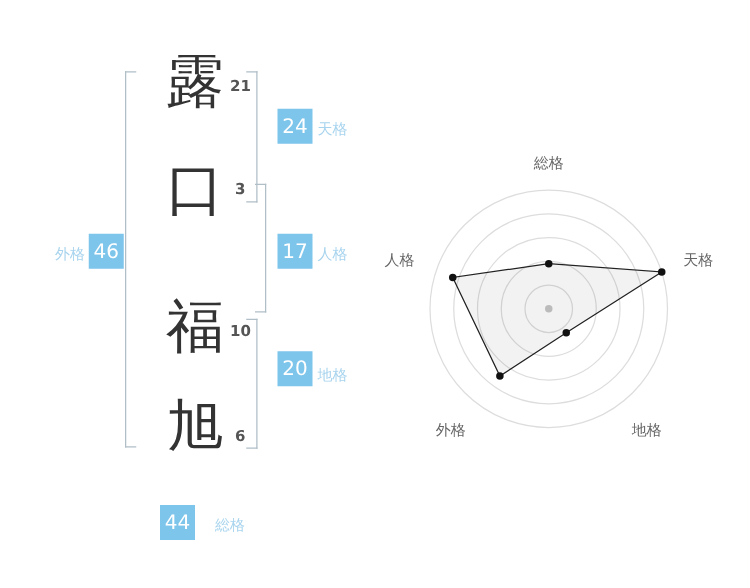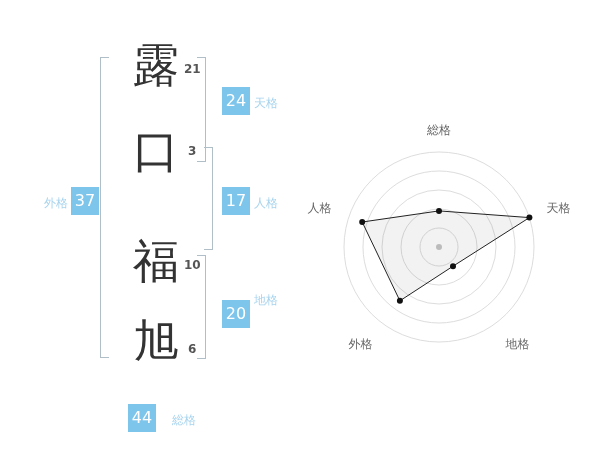--- a/index.html
+++ b/index.html
@@ -51,21 +51,21 @@
     position:absolute;
     width:28px; height:28px;
     background:#7ec5ec;
     color:#ffffff;
     font-size:16px;
     line-height:28px;
     text-align:center;
   }
   .box-ten { left:222px; top:87px; }
   .box-jin { left:222px; top:187px; }
-  .box-chi { left:222px; top:300px; }
+  .box-chi { left:222px; top:281px; }
   .box-gai { left:71px;  top:187px; }
   .box-sou { left:128px; top:404px; }
   .score-label {
     position:absolute;
     font-size:12px;
     color:#a8d4ee;
   }
   .lab-ten { left:254px; top:95px; }
   .lab-jin { left:254px; top:195px; }
   .lab-chi { left:254px; top:292px; }
@@ -102,21 +102,21 @@
 <div class="score-box box-ten">24</div>
 <div class="score-label lab-ten">天格</div>
 
 <div class="score-box box-jin">17</div>
 <div class="score-label lab-jin">人格</div>
 
 <div class="score-box box-chi">20</div>
 <div class="score-label lab-chi">地格</div>
 
 <div class="score-label lab-gai">外格</div>
-<div class="score-box box-gai">37</div>
+<div class="score-box box-gai">46</div>
 
 <div class="score-box box-sou">44</div>
 <div class="score-label lab-sou">総格</div>
 
 <div class="radar-wrap">
   <svg width="300" height="250" viewBox="0 0 300 250">
       <circle cx="147" cy="127" r="19.0" fill="none" stroke="#dddddd" stroke-width="1"></circle>
       <circle cx="147" cy="127" r="38.0" fill="none" stroke="#dddddd" stroke-width="1"></circle>
       <circle cx="147" cy="127" r="57.0" fill="none" stroke="#dddddd" stroke-width="1"></circle>
       <circle cx="147" cy="127" r="76.0" fill="none" stroke="#dddddd" stroke-width="1"></circle>

